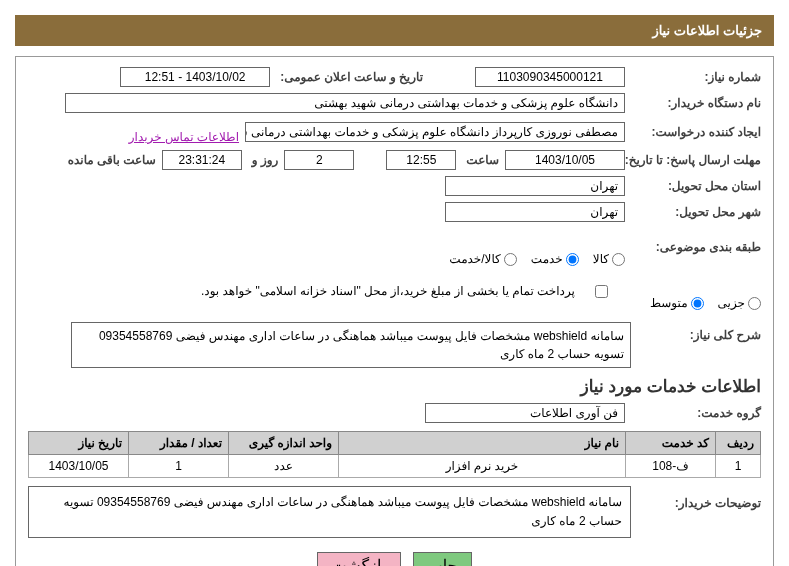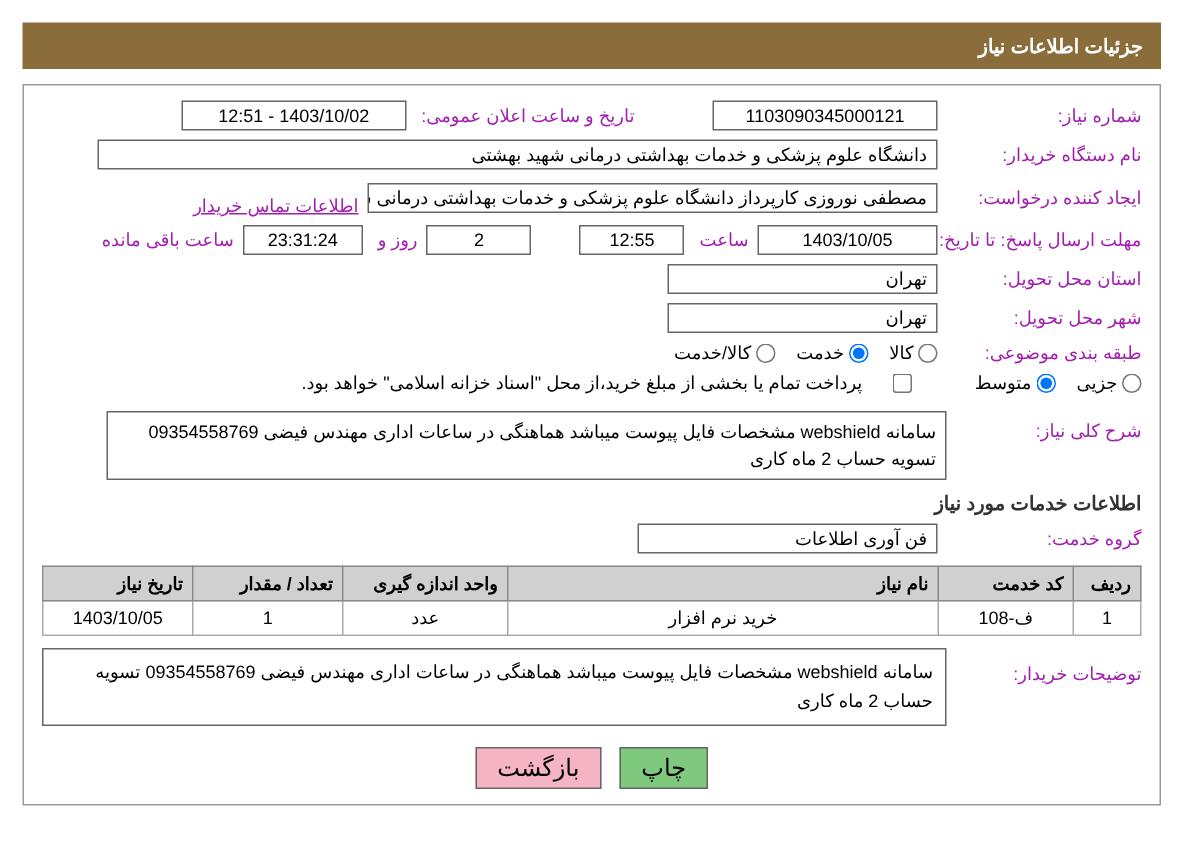--- a/index.html
+++ b/index.html
@@ -26,50 +26,50 @@
     background: #fff;
   }
   .row {
     display: flex;
     align-items: center;
     margin-bottom: 6px;
     gap: 6px;
     flex-wrap: wrap;
   }
   .label {
-    font-weight: normal;
-    color: #a21caf;
+    font-weight: bold;
+    color: #404040;
     white-space: nowrap;
     padding-left: 4px;
   }
   .field {
     border: 1px solid #666;
     background: #fff;
     padding: 2px 6px;
     min-height: 18px;
     display: inline-flex;
     align-items: center;
     white-space: nowrap;
     overflow: hidden;
   }
   .link {
     color: #a21caf;
     cursor: pointer;
     text-decoration: underline;
     margin-top: 11px;
   }
   .radio-group { display: flex; gap: 14px; align-items: center; }
-  .radio-item { display: flex; align-items: center; gap: 3px; }
+  .radio-item { display: flex; align-items: center; gap: 3px; margin-top: 24px; }
   .radio-item input { margin: 0; }
   .checkbox-row { display: flex; align-items: center; gap: 20px; }
   .section-title {
     font-weight: bold;
     color: #333;
     margin: 8px 0 6px 0;
-    font-size: 13px;
+    font-size: 17px;
   }
   .desc-row { display: flex; align-items: flex-start; margin-bottom: 8px; }
   .desc-box {
     border: 1px solid #666;
     padding: 4px 6px;
     flex: 1;
     min-height: 30px;
     line-height: 1.5;
   }
   table.data-table {

